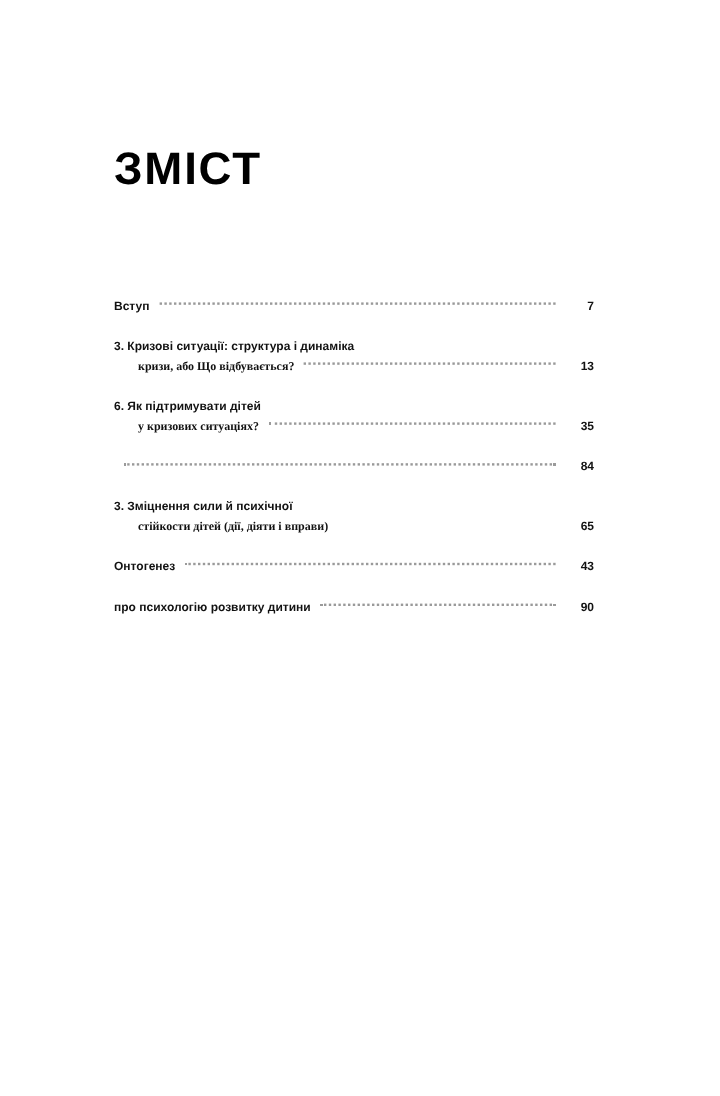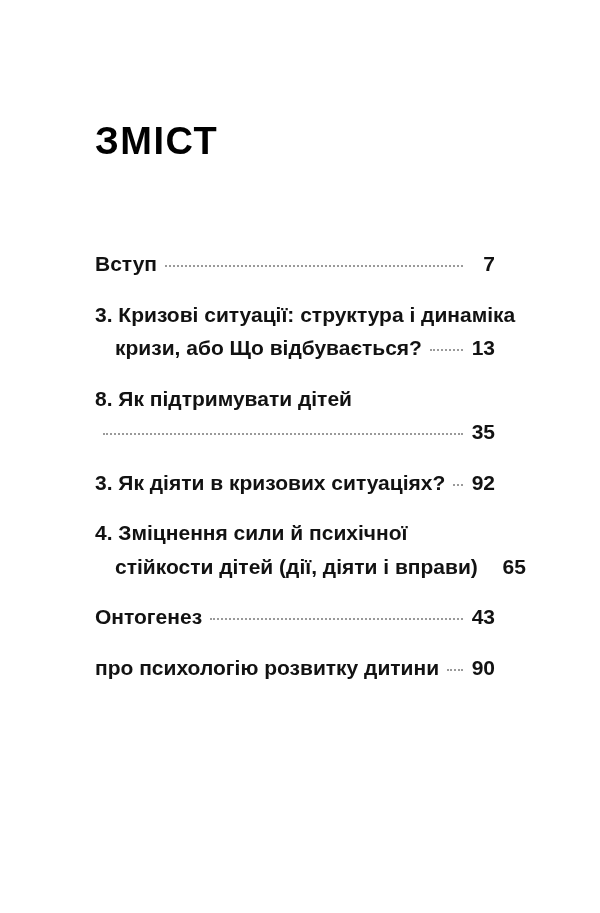--- a/index.html
+++ b/index.html
@@ -33,35 +33,36 @@
   }
   .toc-list {
     position: absolute;
     left: 95px;
     top: 248px;
     width: 400px;
   }
   .toc-entry {
     display: block;
     margin-bottom: 18px;
-    font-size: 21px;
+    font-size: 10px;
     font-weight: bold;
     color: #121212;
   }
   .entry-row {
     display: flex;
     align-items: baseline;
     width: 100%;
     line-height: 1.55;
   }
   .entry-text {
     white-space: nowrap;
   }
   .entry-text.indent {
     padding-left: 20px;
+    font-family: Liberation Serif, serif;
   }
   .dots {
     flex: 1 1 auto;
     min-width: 8px;
     margin: 0 6px 0 8px;
     border-bottom: 2.5px dotted #9a9a9a;
     transform: translateY(-4px);
     height: 0;
   }
   .dots.hidden {
@@ -102,40 +103,40 @@
       </div>
       <div class="entry-row entry-line2">
         <span class="entry-text indent">кризи, або Що відбувається?</span>
         <span class="dots"></span>
         <span class="page-num">13</span>
       </div>
     </div>
 
     <div class="toc-entry">
       <div class="entry-row">
-        <span class="entry-text">8. Як підтримувати дітей</span>
+        <span class="entry-text">6. Як підтримувати дітей</span>
         <span class="dots hidden"></span>
       </div>
       <div class="entry-row entry-line2">
+        <span class="entry-text indent">у кризових ситуаціях?</span>
         <span class="dots"></span>
         <span class="page-num">35</span>
       </div>
     </div>
 
     <div class="toc-entry">
       <div class="entry-row">
-        <span class="entry-text">3. Як діяти в кризових ситуаціях?</span>
         <span class="dots"></span>
-        <span class="page-num">92</span>
+        <span class="page-num">84</span>
       </div>
     </div>
 
     <div class="toc-entry">
       <div class="entry-row">
-        <span class="entry-text">4. Зміцнення сили й психічної</span>
+        <span class="entry-text">3. Зміцнення сили й психічної</span>
         <span class="dots hidden"></span>
       </div>
       <div class="entry-row entry-line2">
         <span class="entry-text indent">стійкости дітей (дії, діяти і вправи)</span>
         <span class="dots hidden"></span>
         <span class="page-num">65</span>
       </div>
     </div>
 
     <div class="toc-entry">

